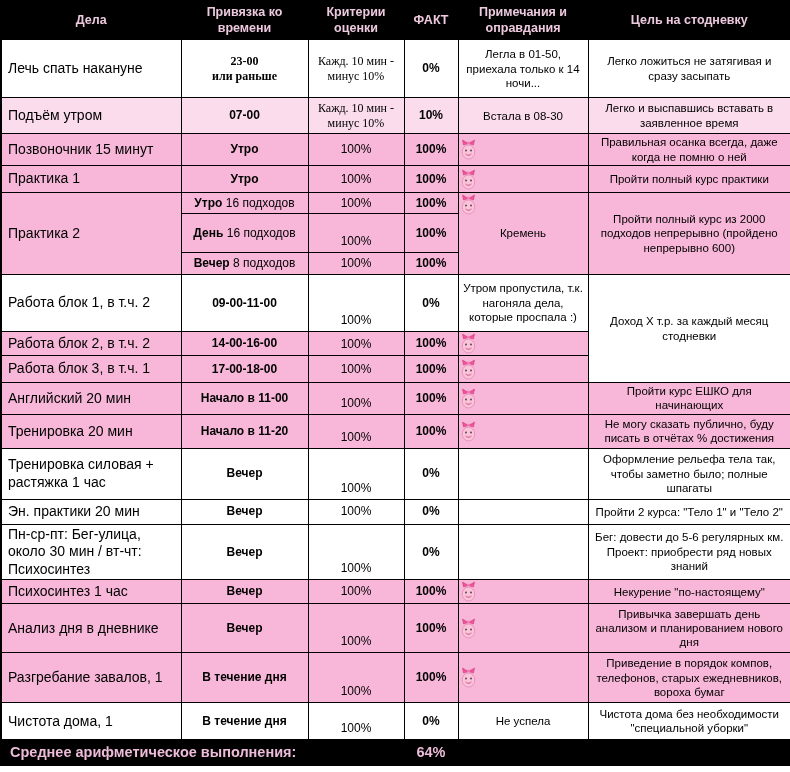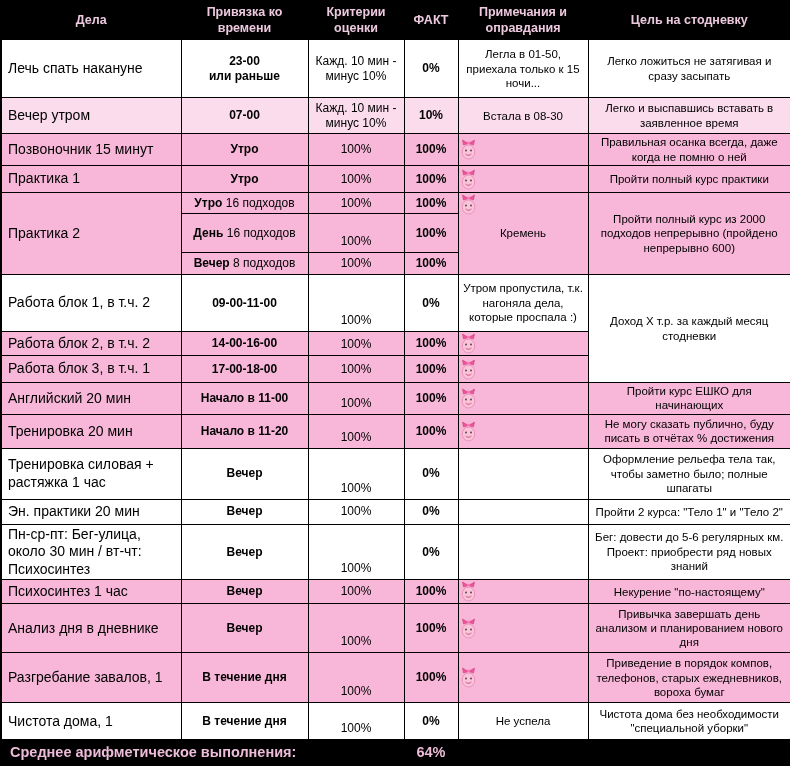--- a/index.html
+++ b/index.html
@@ -11,21 +11,21 @@
   thead th { background:#000; color:#ecc9de; font-weight:bold; font-size:12.5px;
              border-color:#000; padding:3px 2px; }
   .task { text-align:left; padding-left:6px; font-size:14px; }
   .time { font-weight:bold; }
   .fact { font-weight:bold; }
   .goal { font-size:11.5px; padding:1px 6px; }
   .note { font-size:11.5px; }
   .white { background:#ffffff; }
   .pinkl { background:#fbdcec; }
   .pink  { background:#f8b7d9; }
-  .pre { white-space:pre-line; }
+  .pre { white-space:pre-line;font-family:Liberation Serif, serif; }
   .vbot { vertical-align:bottom; padding-bottom:3px; }
   .note-ic { text-align:left; padding-left:2px; }
   .note-merged { position:relative; }
   .note-merged .ic { position:absolute; top:1px; left:2px; }
   .ic svg { display:block; }
   tfoot td { background:#000; color:#edbcd9; font-weight:bold; border-color:#000;
              font-size:14.5px; text-align:left; padding:3px 8px; }
   tfoot td.fval { text-align:center; padding:3px 0; }
 </style>
 </head>
@@ -53,26 +53,26 @@
   </thead>
   <tbody>
 
     <tr style="height:58px">
       <td class="task white">Лечь спать накануне</td>
       <td class="time white pre">23-00
 или раньше</td>
       <td class="white pre">Кажд. 10 мин -
 минус 10%</td>
       <td class="fact white">0%</td>
-      <td class="note white">Легла в 01-50, приехала только к 15 ночи...</td>
+      <td class="note white">Легла в 01-50, приехала только к 14 ночи...</td>
       <td class="goal white">Легко ложиться не затягивая и сразу засыпать</td>
     </tr>
 
     <tr style="height:36px">
-      <td class="task pinkl">Вечер утром</td>
+      <td class="task pinkl">Подъём утром</td>
       <td class="time pinkl">07-00</td>
       <td class="pinkl pre">Кажд. 10 мин -
 минус 10%</td>
       <td class="fact pinkl">10%</td>
       <td class="note pinkl">Встала в 08-30</td>
       <td class="goal pinkl">Легко и выспавшись вставать в заявленное время</td>
     </tr>
 
     <tr style="height:30px">
       <td class="task pink">Позвоночник 15 минут</td>

